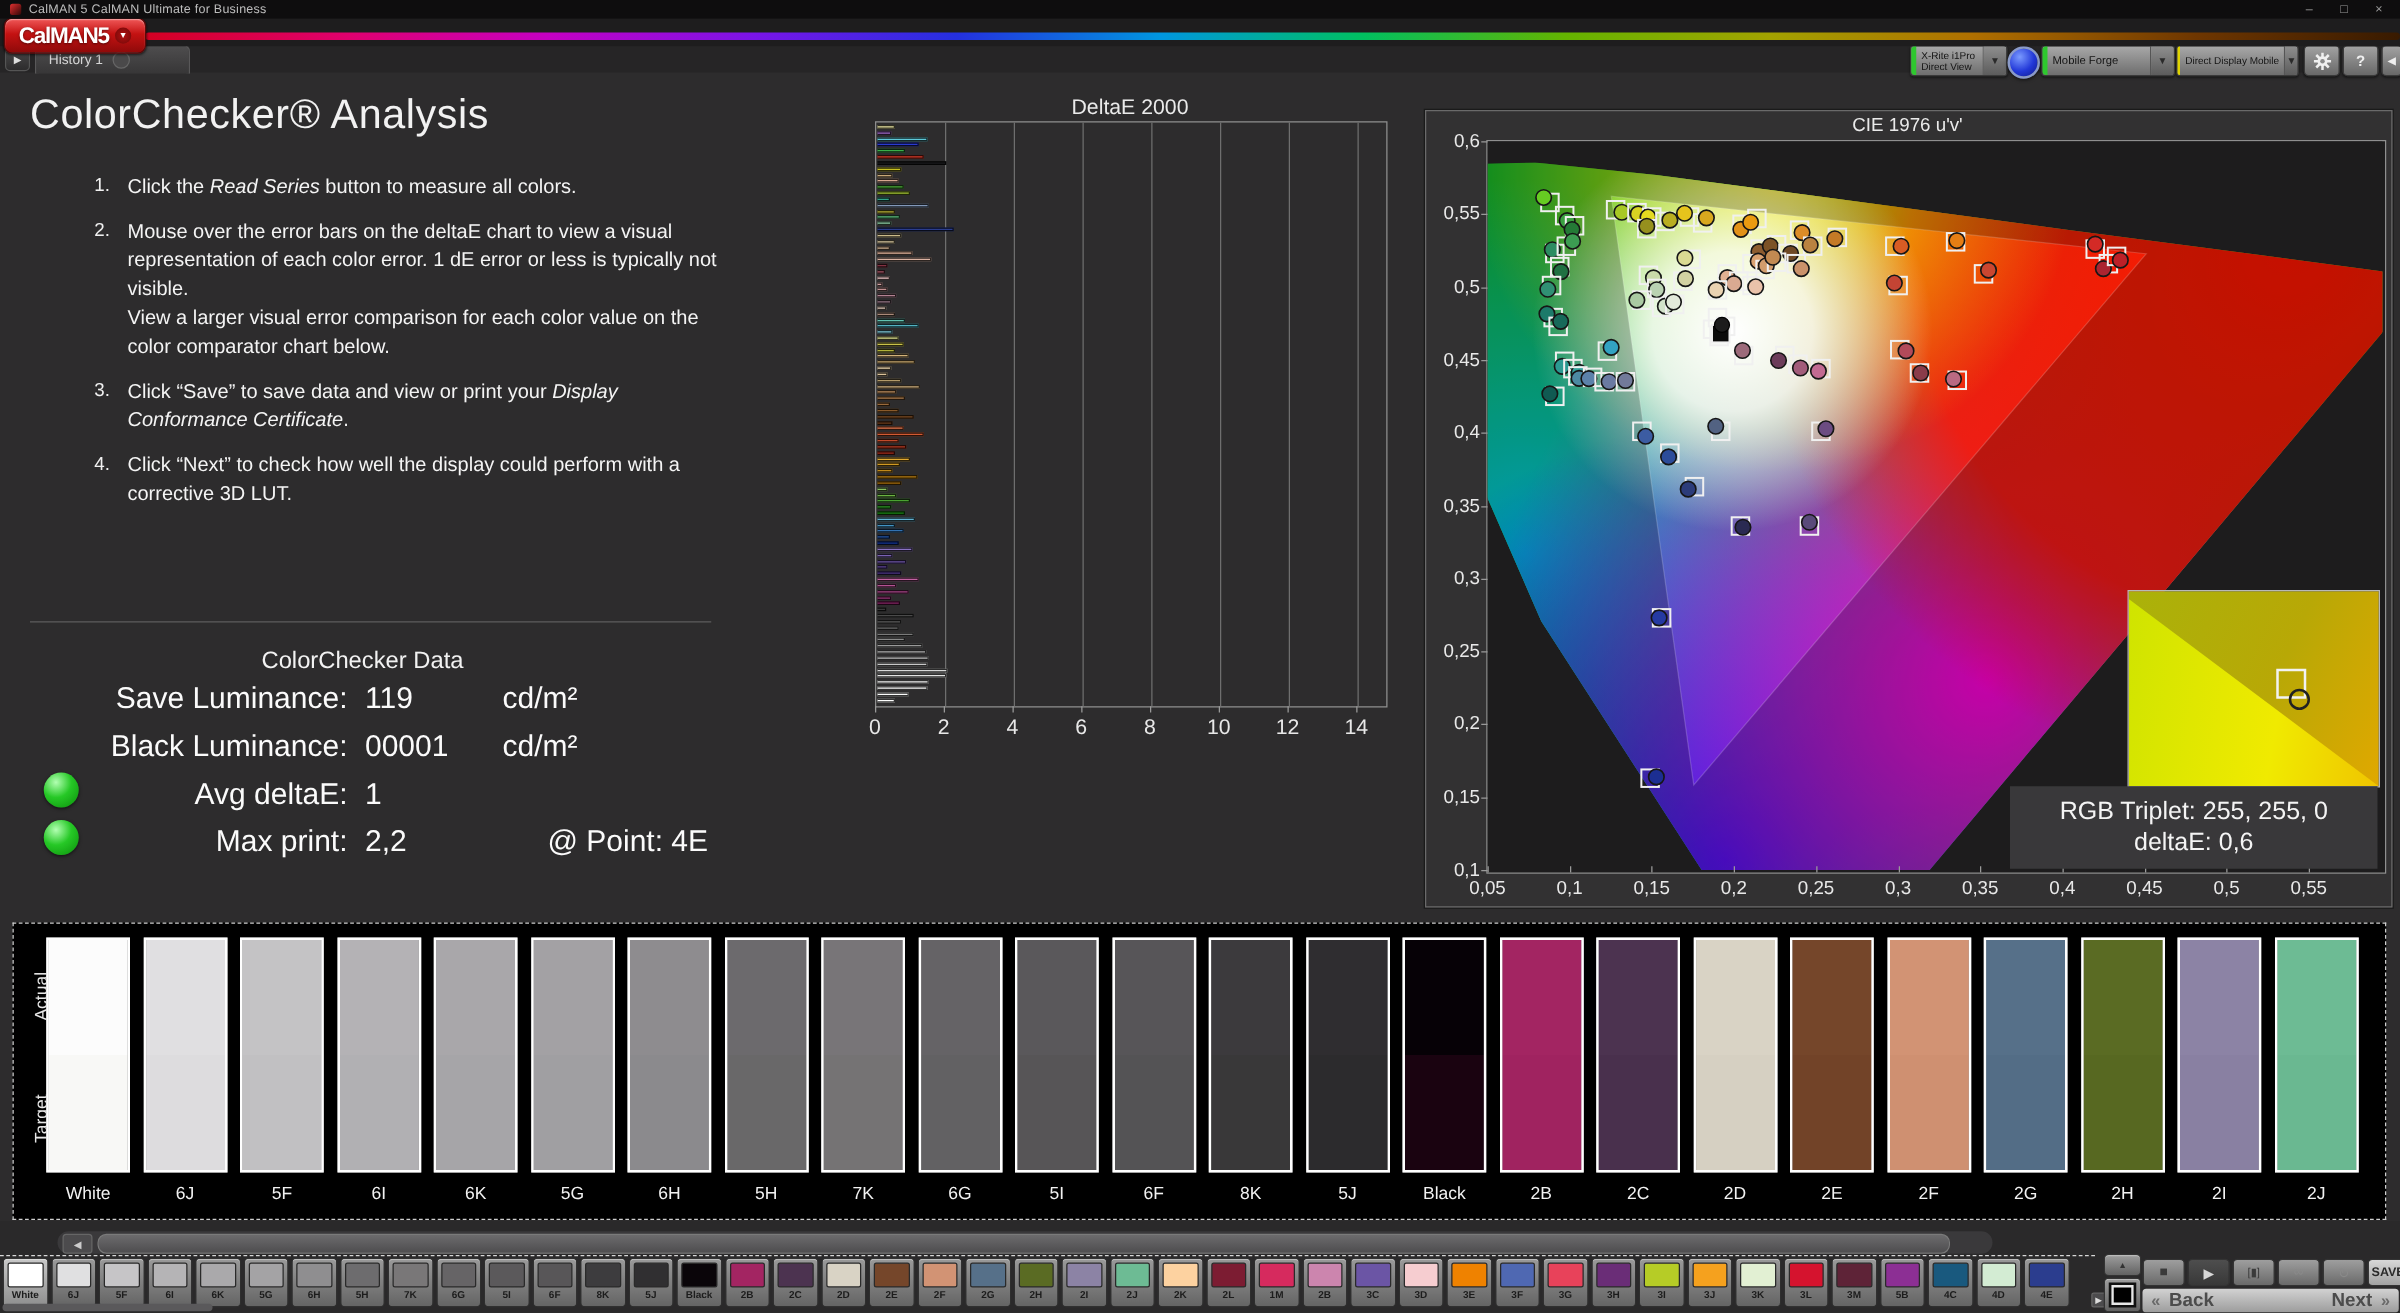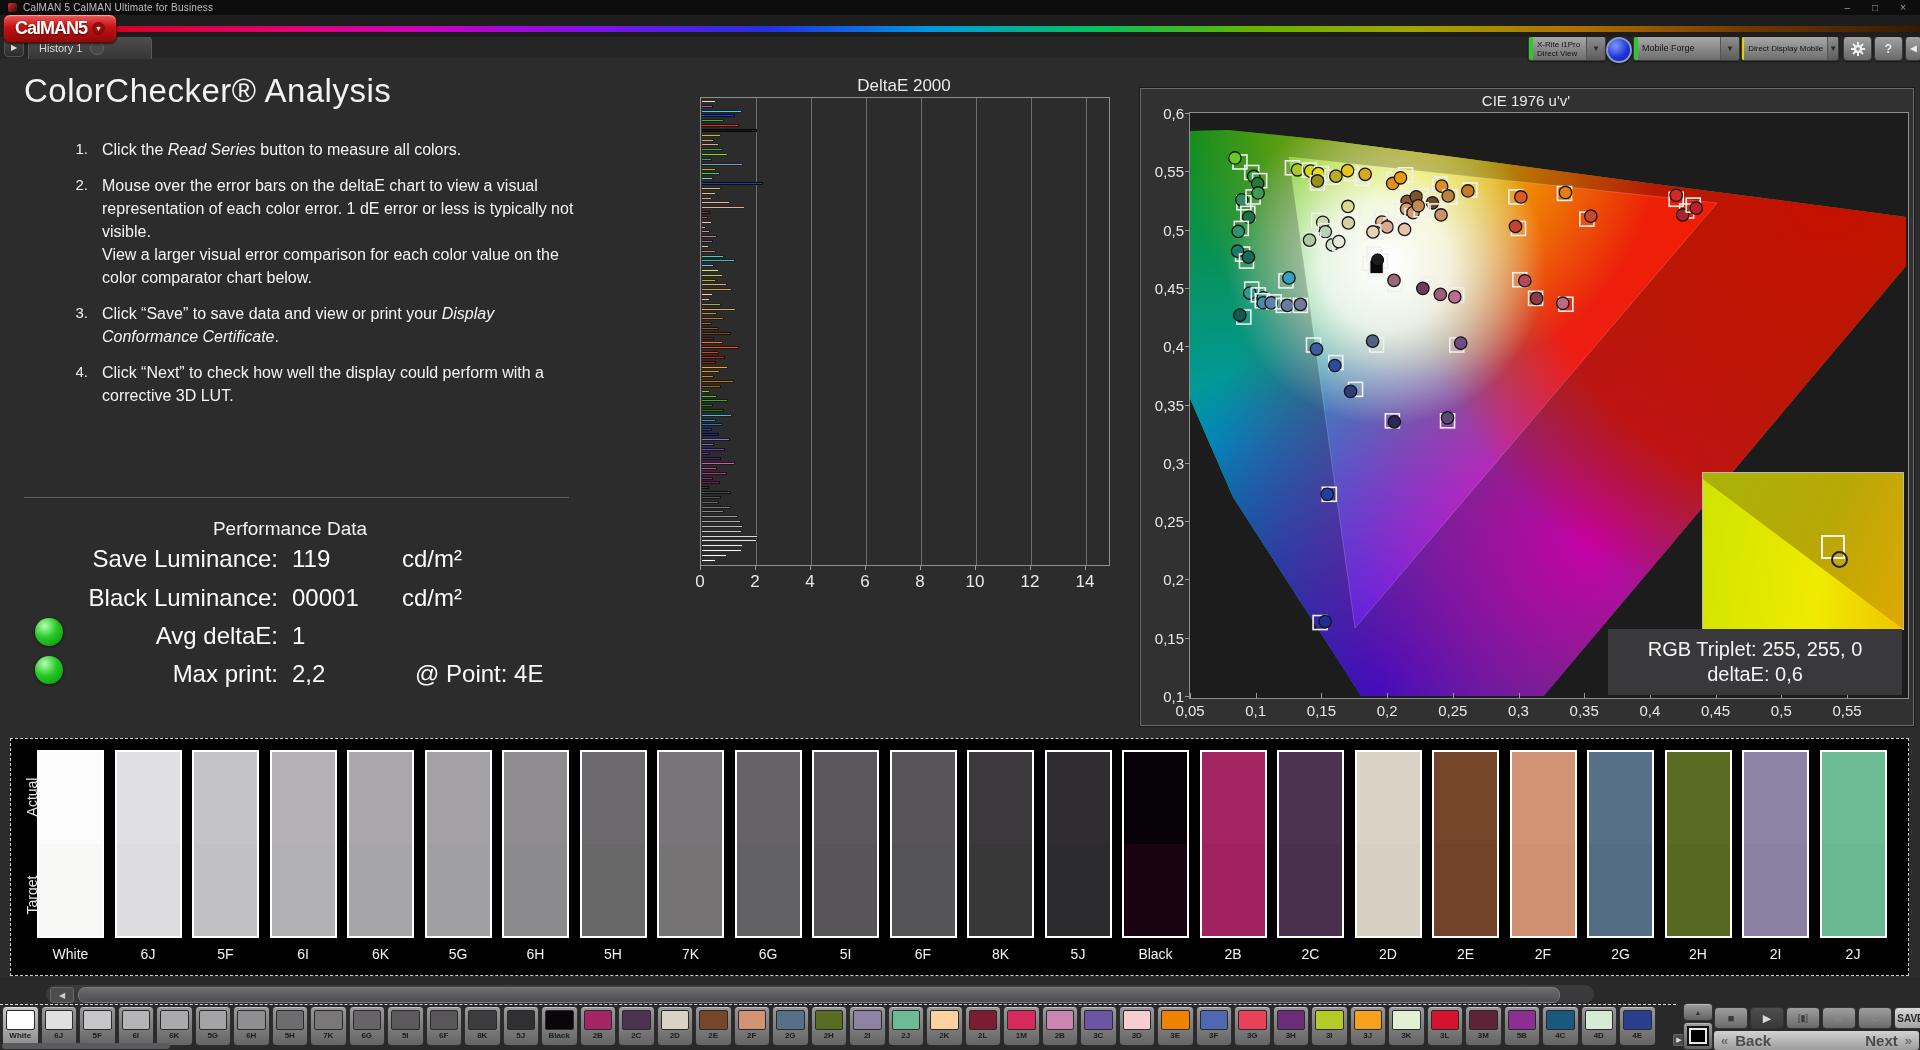--- a/index.html
+++ b/index.html
@@ -218,42 +218,42 @@
     <div class="step">
       <span class="step-num">3.</span>
       <span class="step-body"><span>Click “Save” to save data and view or print your </span><span class="it">Display Conformance Certificate</span><span>.</span></span>
     </div>
     <div class="step">
       <span class="step-num">4.</span>
       <span class="step-body"><span>Click “Next” to check how well the display could perform with a corrective 3D LUT.</span></span>
     </div>
   </div>
 <div class="abs divider"></div>
-<div class="abs perf-head">Performance Data</div>
+<div class="abs perf-head">ColorChecker Data</div>
 
 <div class="abs perf-row" style="left:36px;top:540px;width:620px">
   <span class="perf-label">Save Luminance:</span>
   <span class="perf-value">119</span>
   <span class="perf-extra">cd/m²</span>
 </div>
 <div class="abs perf-row" style="left:36px;top:579px;width:620px">
   <span class="perf-label">Black Luminance:</span>
   <span class="perf-value">00001</span>
   <span class="perf-extra">cd/m²</span>
 </div>
 <div class="abs perf-led" style="top: 618px; background: radial-gradient(circle at 35% 28%, rgb(178, 255, 178), rgb(38, 200, 38) 45%, rgb(10, 142, 10));"></div>
 <div class="abs perf-row" style="left:36px;top:617px;width:620px">
   <span class="perf-label">Avg deltaE:</span>
   <span class="perf-value">1</span>
 </div>
 <div class="abs perf-led" style="top: 656px; background: radial-gradient(circle at 35% 28%, rgb(178, 255, 178), rgb(38, 200, 38) 45%, rgb(10, 142, 10));"></div>
 <div class="abs perf-row" style="left:36px;top:655px;width:620px">
   <span class="perf-label">Max print:</span>
   <span class="perf-value">2,2</span>
-  <span class="perf-extra" style="margin-left:23px">@ Point: 4E</span>
+  <span class="perf-extra" style="margin-left:46px">@ Point: 4E</span>
 </div>
 
 <div class="abs de-title">DeltaE 2000</div>
 <div class="abs de-plot">
   <div class="de-grid">
       <div class="de-gridline" style="left: 55px;"></div>
       <div class="de-gridline" style="left: 110px;"></div>
       <div class="de-gridline" style="left: 165px;"></div>
       <div class="de-gridline" style="left: 220px;"></div>
       <div class="de-gridline" style="left: 275px;"></div>

